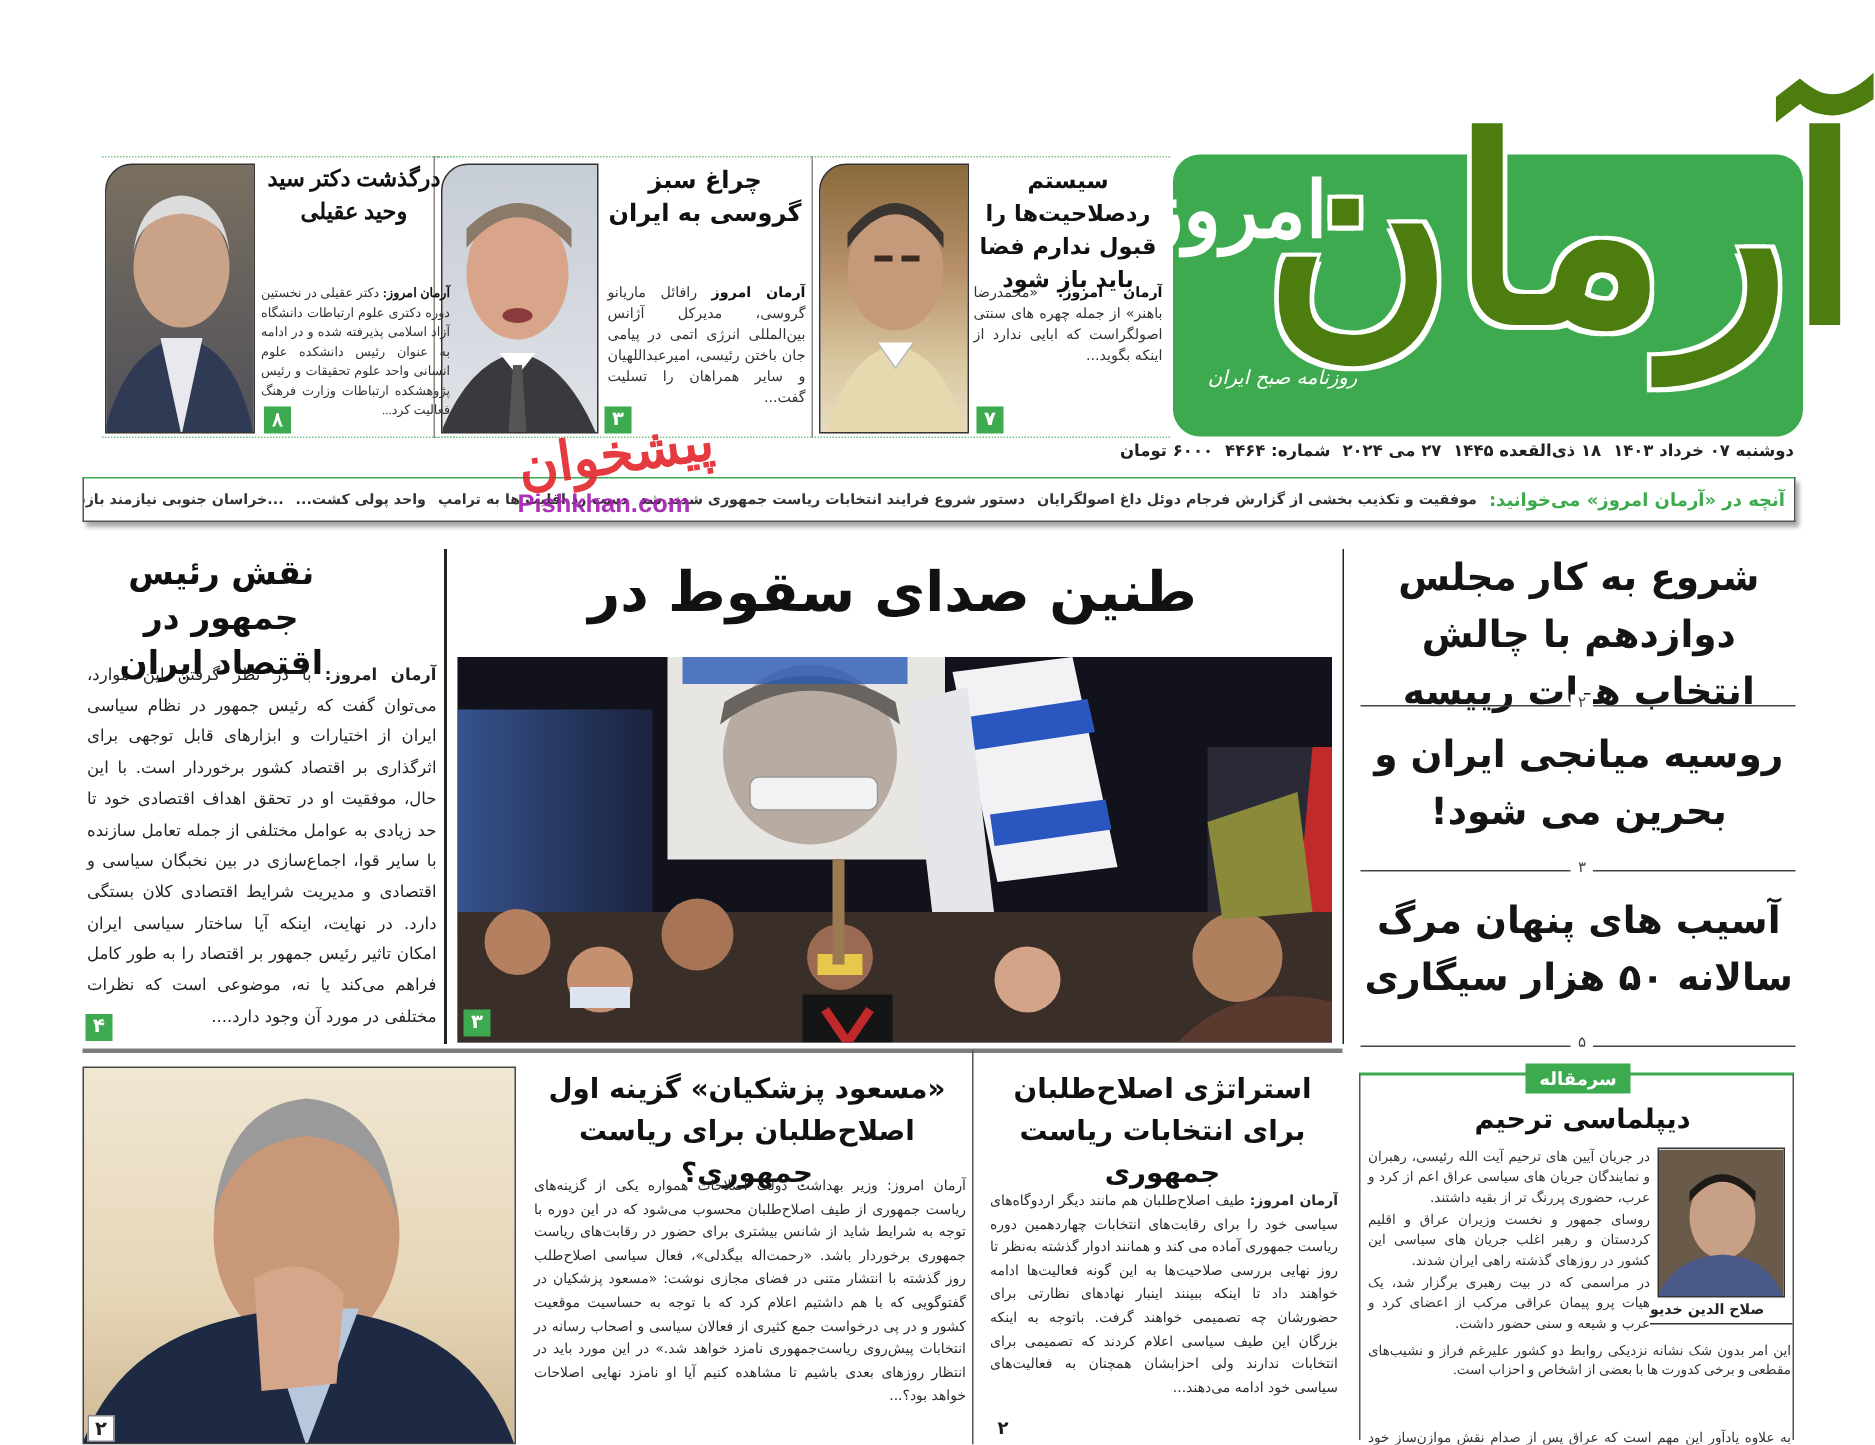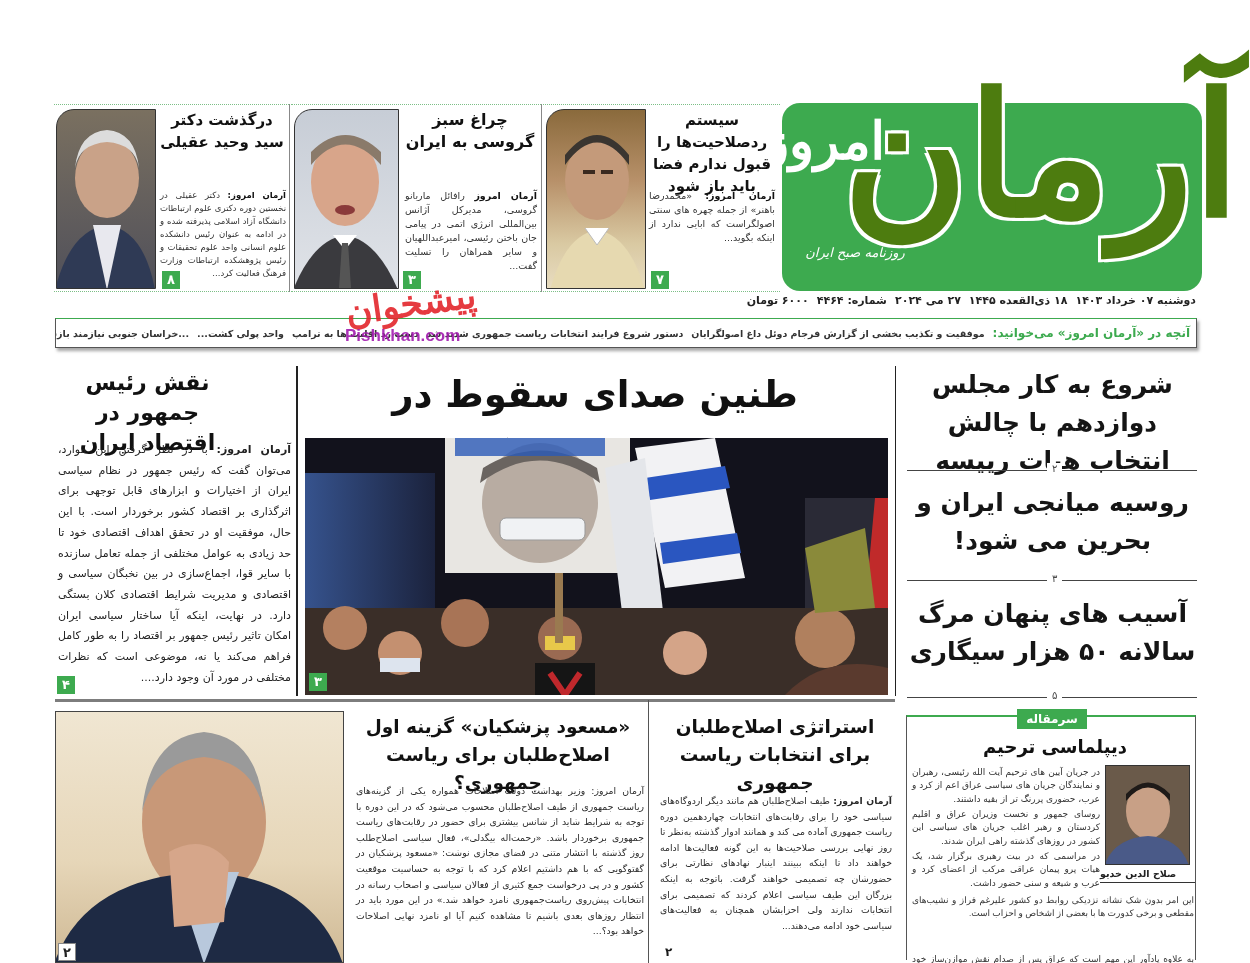--- a/index.html
+++ b/index.html
@@ -110,21 +110,21 @@
       <path d="M49 133 L55 133 L58 178 L46 178 Z" fill="#555"></path>
       <ellipse cx="52" cy="100" rx="10" ry="5" fill="#8a3a3a"></ellipse>
     </svg>
   </div>
   <div class="teaser-title" style="left:112px; width:134px; font-size:16px;">چراغ سبز گروسی به ایران</div>
   <div class="teaser-body" style="left:114px; top:84px; width:132px;"><b>آرمان امروز</b> <span>رافائل ماریانو گروسی، مدیرکل آژانس بین‌المللی انرژی اتمی در پیامی جان باختن رئیسی، امیرعبداللهیان و سایر همراهان را تسلیت گفت...</span></div>
   <div class="page-badge" style="left:112px; top:166px;">۳</div>
 </div>
 <div class="teaser-sep" style="left:289px;"></div>
 
-<div class="teaser" style="left:54px; width:235px;">
+<div class="teaser" style="left:68px; width:235px;font-family:Liberation Serif, serif;">
   <div class="teaser-photo" style="left:2px; background:linear-gradient(180deg,#7a7060 0%,#50505a 100%);">
     <svg width="100" height="180" viewBox="0 0 100 180">
       <ellipse cx="52" cy="68" rx="32" ry="40" fill="#c9a288"></ellipse>
       <path d="M20 58 Q24 22 52 20 Q80 22 84 58 Q80 34 52 32 Q24 34 20 58 Z" fill="#dcdcdc"></path>
       <path d="M0 180 Q15 120 52 115 Q89 120 100 180 Z" fill="#2f3a55"></path>
       <path d="M38 115 L52 180 L66 115 Z" fill="#e8e8ee"></path>
     </svg>
   </div>
   <div class="teaser-title" style="left:105px; width:126px;">درگذشت دکتر سید وحید عقیلی</div>
   <div class="teaser-body" style="left:106px; top:84px; width:126px; font-size:8.5px; line-height:13px;"><b>آرمان امروز:</b> <span>دکتر عقیلی در نخستین دوره دکتری علوم ارتباطات دانشگاه آزاد اسلامی پذیرفته شده و در ادامه به عنوان رئیس دانشکده علوم انسانی واحد علوم تحقیقات و رئیس پژوهشکده ارتباطات وزارت فرهنگ فعالیت کرد...</span></div>

